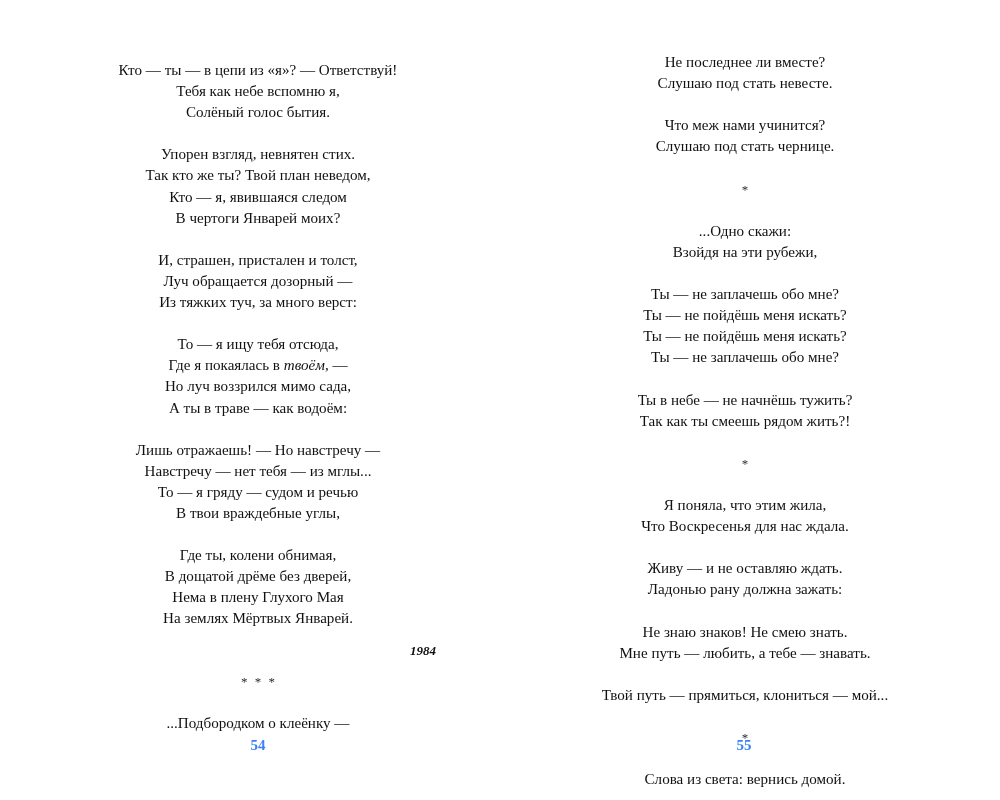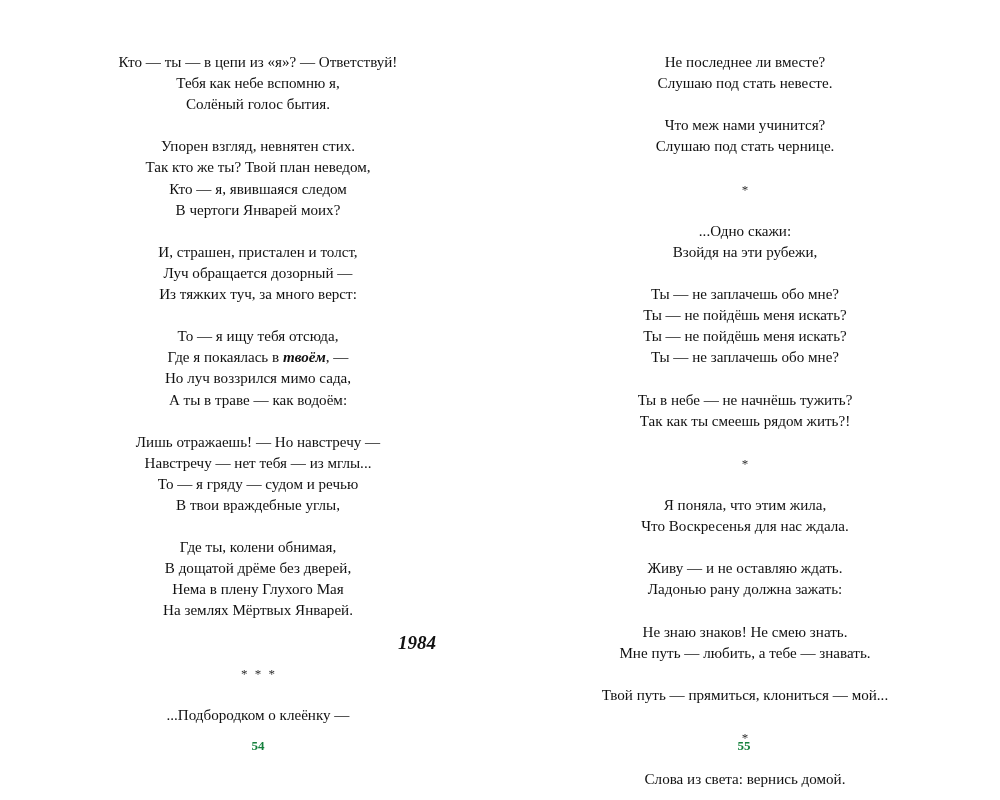--- a/index.html
+++ b/index.html
@@ -33,35 +33,34 @@
   .page-right { left: 500px; }
 
   .text-column {
     position: absolute;
     top: 52px;
     width: 380px;
     text-align: center;
     font-size: 15.1px;
     line-height: 21.1px;
   }
-  .page-left  .text-column { left: 68px; }
+  .page-left  .text-column { left: 68px; margin-top: 8px; }
   .page-right .text-column { left: 55px; }
 
   
   .stanza {
     margin: 0;
     padding: 0;
   }
   .poem-line {
     display: block;
     white-space: nowrap;
   }
   .poem-line em {
     font-style: italic;
-    font-weight: bold;
   }
 
   .stanza-gap {
     height: 21.1px;
   }
   .stanza-gap-small {
     height: 10px;
   }
 
   .separator {
@@ -76,33 +75,33 @@
   .separator-asterisks {
     letter-spacing: 0.55em;
     padding-left: 0.55em;
   }
 
   .date-line {
     display: block;
     text-align: right;
     font-style: italic;
     font-weight: bold;
-    font-size: 19px;
+    font-size: 13px;
     line-height: 21.1px;
   }
   .date-indent-left  { padding-right: 12px; }
 
   .folio {
     position: absolute;
     bottom: 46px;
     width: 100%;
     text-align: center;
-    font-size: 13px;
+    font-size: 15px;
     font-weight: bold;
-    color: #15803d;
+    color: #3b82f6;
   }
   .page-left  .folio { left: 8px; }
   .page-right .folio { left: -6px; }
 </style>
 </head>
 <body>
 
 <div class="page-spread">
 
   <div class="page page-left">

